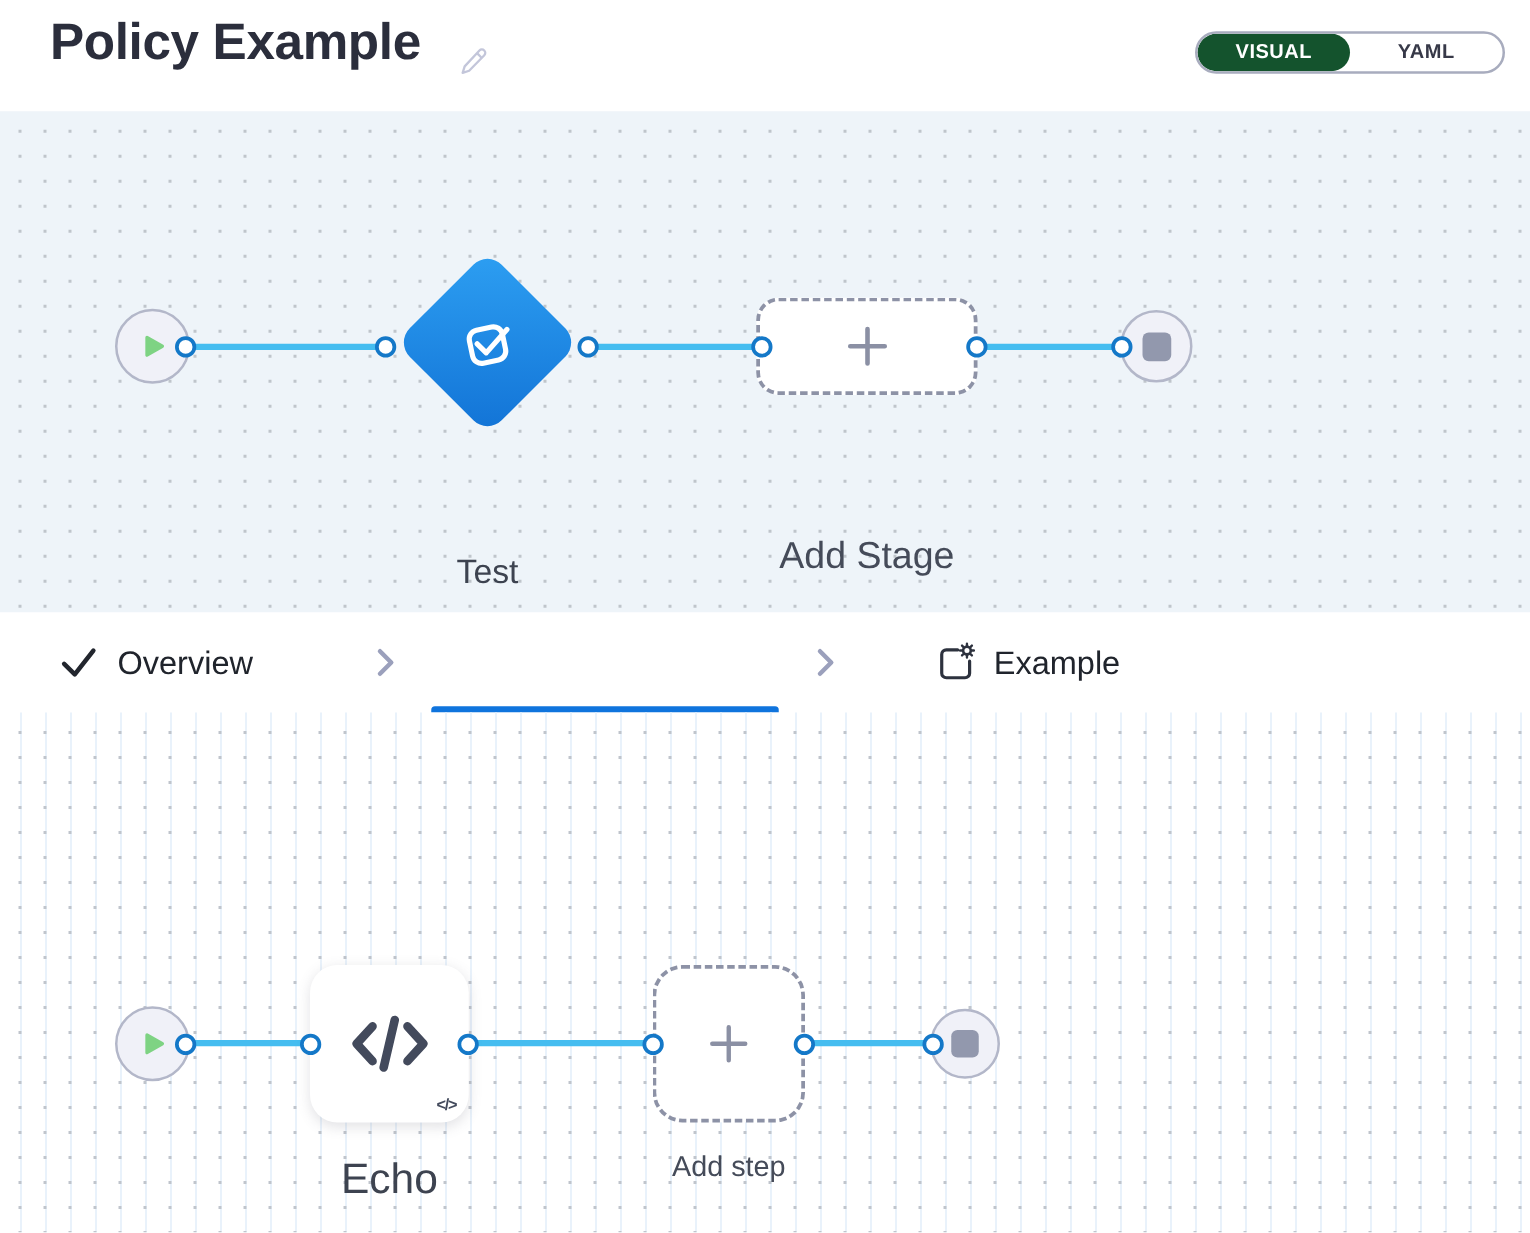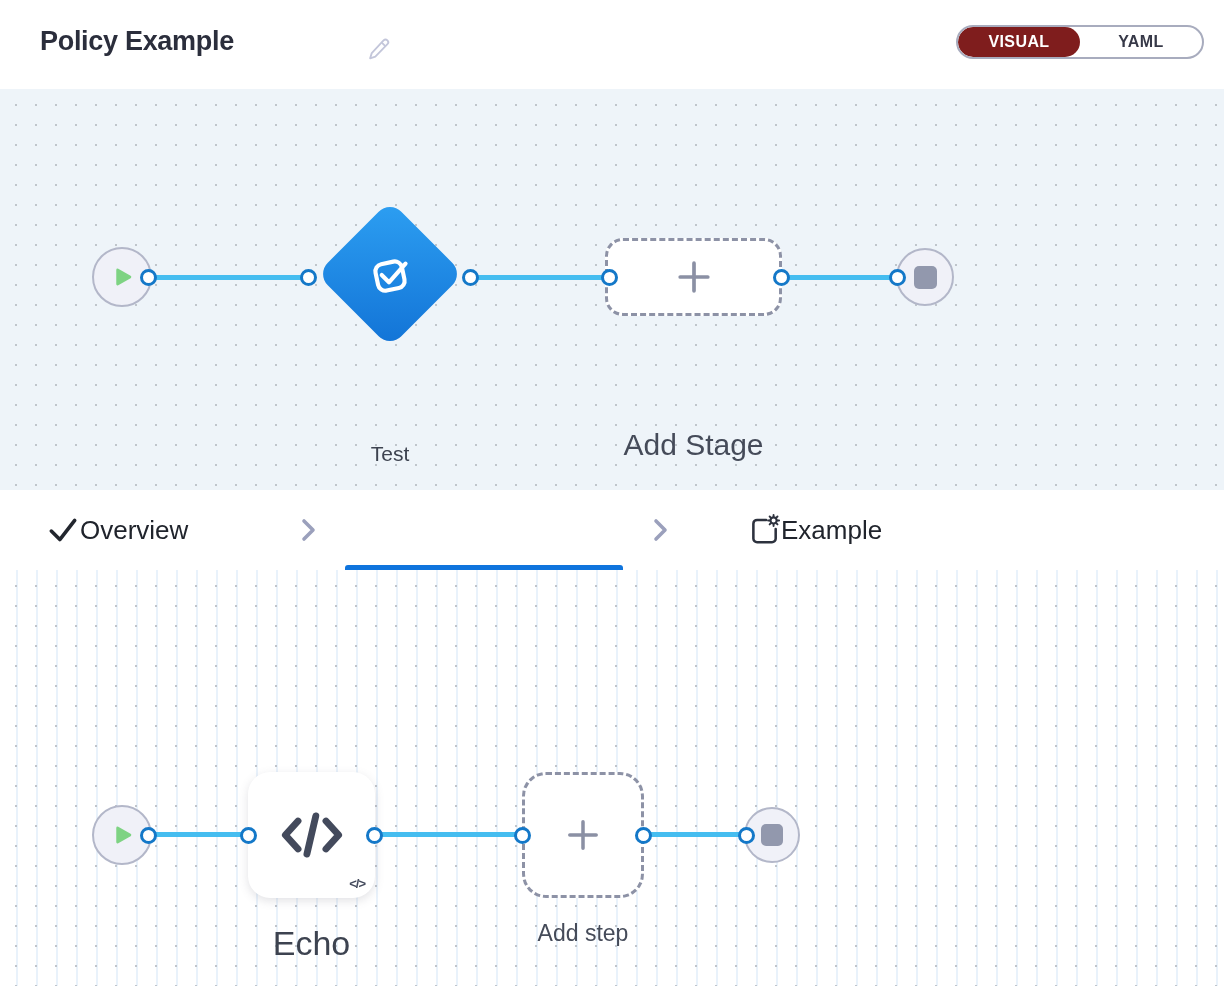--- a/index.html
+++ b/index.html
@@ -2,29 +2,29 @@
 <html><head>
 <meta charset="utf-8">
 <style>
   * { margin:0; padding:0; box-sizing:border-box; }
   html,body { width:1224px; height:986px; overflow:hidden; }
   body { font-family:"Liberation Sans","DejaVu Sans",sans-serif; background:#fff; }
   .app { position:relative; width:1224px; height:986px; background:#fff; }
 
   
   .header { position:absolute; left:0; top:0; width:1224px; height:89px; background:#fff; }
-  .page-title { position:absolute; left:40px; top:26px; font-size:27px; font-weight:700;
+  .page-title { position:absolute; left:40px; top:10px; font-size:41px; font-weight:700;
                 color:#2b2e3c; letter-spacing:-0.3px; }
   .edit-pencil { position:absolute; left:366px; top:36px; width:26px; height:26px; cursor:pointer; }
   .mode-toggle { position:absolute; left:956px; top:25px; width:248px; height:34px;
                  border:2px solid #a8acbe; border-radius:18px; background:#fff;
                  display:flex; overflow:hidden; }
   .mode-seg { flex:1; display:flex; align-items:center; justify-content:center;
               font-size:16px; font-weight:700; letter-spacing:0.4px; cursor:pointer; }
-  .mode-seg.active { background:#7f1d1d; color:#fff; border-radius:15px; }
+  .mode-seg.active { background:#14532d; color:#fff; border-radius:15px; }
   .mode-seg.inactive { color:#373948; }
 
   
   .canvas { position:absolute; left:0; width:1224px; }
   .canvas-top { top:89px; height:401px; background-color:#eef4f9;
     background-image:radial-gradient(circle,#bfc5cb 1.2px,transparent 1.5px);
     background-size:20px 20px; background-position:6px 6px; }
   .canvas-bottom { top:570px; height:416px; background-color:#ffffff;
     background-image:radial-gradient(circle,#c0c5cc 1.2px,transparent 1.5px),
                      linear-gradient(90deg,#e9f2fb 2px,transparent 2px);
@@ -54,29 +54,29 @@
 
   .step-box { position:absolute; left:248px; top:202px; width:127px; height:126px;
               border-radius:22px; background:#fff;
               box-shadow:0 3px 10px rgba(96,97,112,0.18);
               display:flex; align-items:center; justify-content:center;
               z-index:3; cursor:pointer; }
   .step-badge { position:absolute; right:10px; bottom:7px; font-size:13px;
                 font-weight:700; color:#434a5c; letter-spacing:-1px; }
 
   .node-label { position:absolute; text-align:center; color:#3d4350; z-index:4; }
-  .label-test { left:338px; top:353px; width:104px; font-size:21px; }
+  .label-test { left:338px; top:353px; width:104px; font-size:27px; }
   .label-add-stage { left:605px; top:339px; width:177px; font-size:30px; color:#454b59; }
   .label-echo { left:248px; top:354px; width:127px; font-size:34px; }
   .label-add-step { left:510px; top:350px; width:146px; font-size:23px; color:#454b59; }
 
   
   .tabbar { position:absolute; left:0; top:490px; width:1224px; height:80px; background:#fff; }
   .tab { position:absolute; top:0; height:80px; display:flex; align-items:center;
-         cursor:pointer; }
+         gap:14px; cursor:pointer; }
   .tab-overview { left:46px; }
   .tab-execution { left:390px; }
   .tab-advanced { left:747px; }
   .tab-label { font-size:26px; color:#20242c; }
   .tab-label.bold { font-weight:700; color:#0c0e13; }
   .tab-chevron { position:absolute; top:24px; width:32px; height:32px; }
   .chev-1 { left:292px; } .chev-2 { left:644px; }
   .tab-underline { position:absolute; left:345px; bottom:0; width:278px; height:5px;
                    background:#0f74dd; border-radius:3px 3px 0 0; }
 </style>

